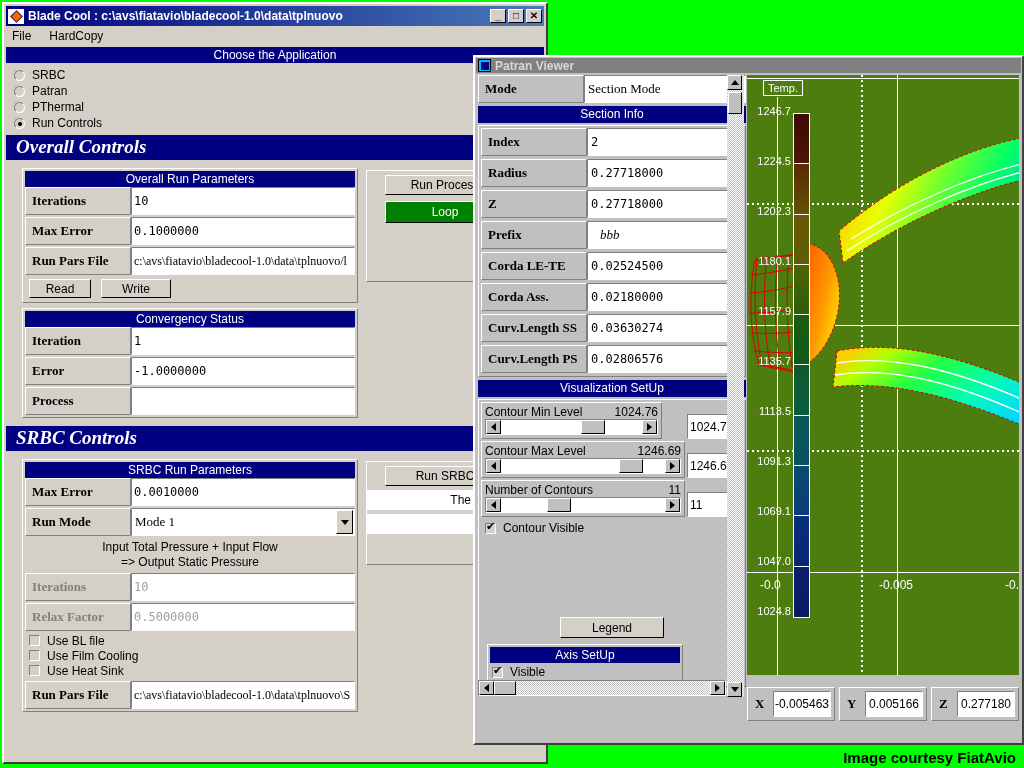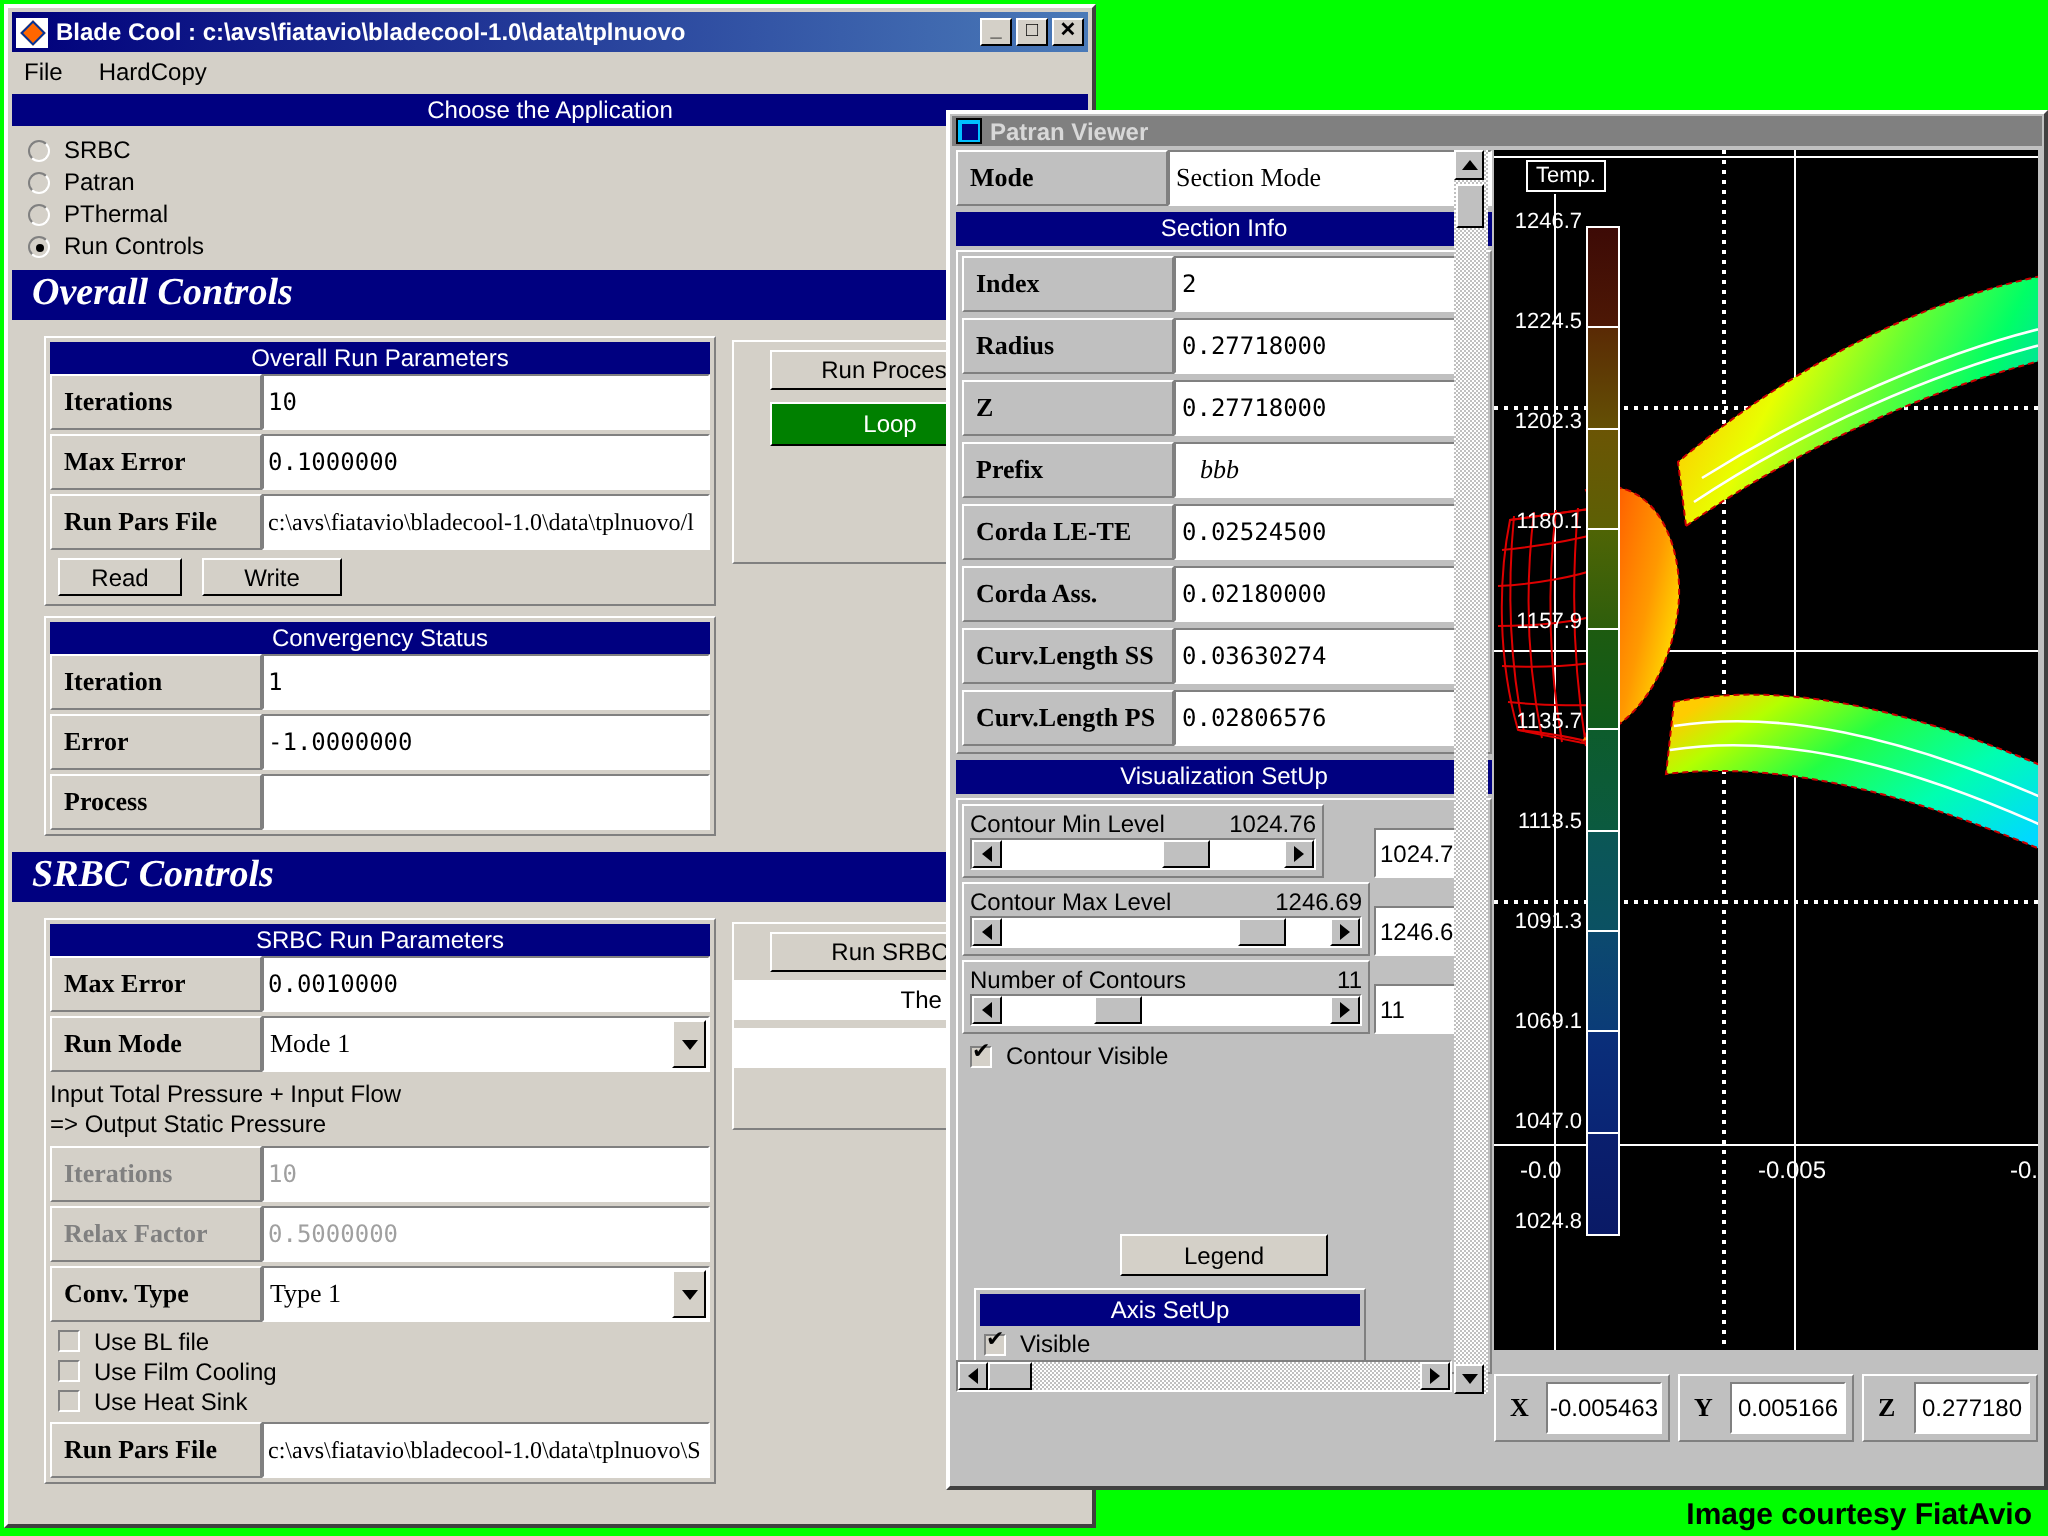--- a/index.html
+++ b/index.html
@@ -196,21 +196,21 @@
     border-top:1px solid #fff; border-left:1px solid #fff;
     border-right:1px solid #000; border-bottom:1px solid #000; }
   .num-out { width: 56px; flex: 0 0 56px; background: #fff; margin-left: 2px;
     display: flex; align-items: center; padding-left: 2px;
     font-size: 12px; font-family: "Liberation Sans", sans-serif;
     border-top:1px solid #808080; border-left:1px solid #808080;
     border-right:1px solid #fff; border-bottom:1px solid #fff; }
 
   
   #gfx { position: absolute; left: 272px; top: 18px; right: 3px; height: 600px;
-         background: #000000; overflow: hidden; }
+         background: #4d7c0f; overflow: hidden; }
   .axisline { position: absolute; background: #fff; }
   .dotline-v { position: absolute; width: 2px;
     background: repeating-linear-gradient(to bottom, #fff 0 2px, transparent 2px 5px); }
   .dotline-h { position: absolute; height: 2px;
     background: repeating-linear-gradient(to right, #fff 0 2px, transparent 2px 5px); }
   .axlabel { position: absolute; color: #fff; font-size: 12px;
     font-family: "Liberation Sans", sans-serif; white-space: nowrap; }
   #tempbox { position: absolute; left: 16px; top: 5px; padding: 1px 4px;
     border: 1px solid #fff; color: #fff; font-size: 11px;
     font-family: "Liberation Sans", sans-serif; }
@@ -343,40 +343,31 @@
             </div>
             <div class="fieldrow">
               <div class="fieldlabel">Run Mode</div>
               <div class="combo">
                 <span>Mode 1</span>
                 <span class="arrow">
                     <span class="tri-down"></span>
                   </span>
               </div>
             </div>
-            <div style="font-size:12px;line-height:15px;padding:2px 0 3px;">
+            <div style="text-align:center;font-size:12px;line-height:15px;padding:2px 0 3px;">
               <div>Input Total Pressure + Input Flow</div>
               <div>=&gt; Output Static Pressure</div>
             </div>
             <div class="fieldrow">
               <div class="fieldlabel dim">Iterations</div>
               <div class="textbox dim">10</div>
             </div>
             <div class="fieldrow">
               <div class="fieldlabel dim">Relax Factor</div>
               <div class="textbox dim">0.5000000</div>
-            </div>
-            <div class="fieldrow">
-              <div class="fieldlabel">Conv. Type</div>
-              <div class="combo">
-                <span>Type 1</span>
-                <span class="arrow">
-                    <span class="tri-down"></span>
-                  </span>
-              </div>
             </div>
             <div class="chk-row">
               <span class="chkbox"></span>
               <span>Use BL file</span>
             </div>
             <div class="chk-row">
               <span class="chkbox"></span>
               <span>Use Film Cooling</span>
             </div>
             <div class="chk-row" style="margin-bottom:3px;">

